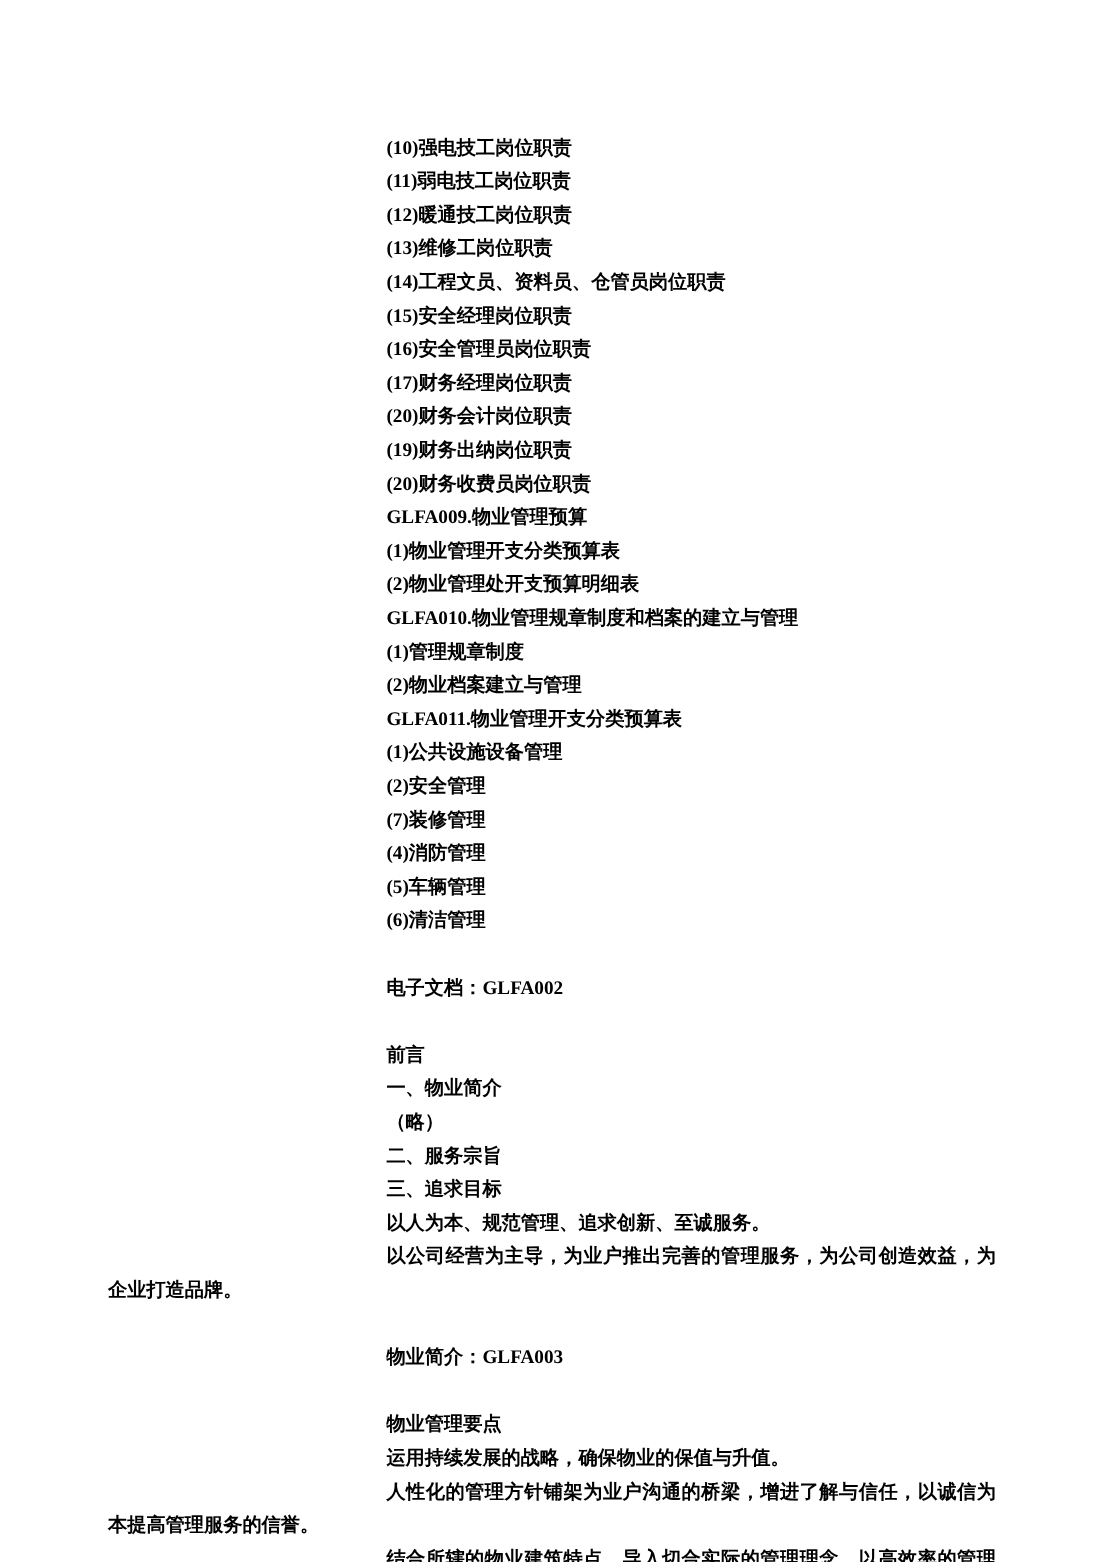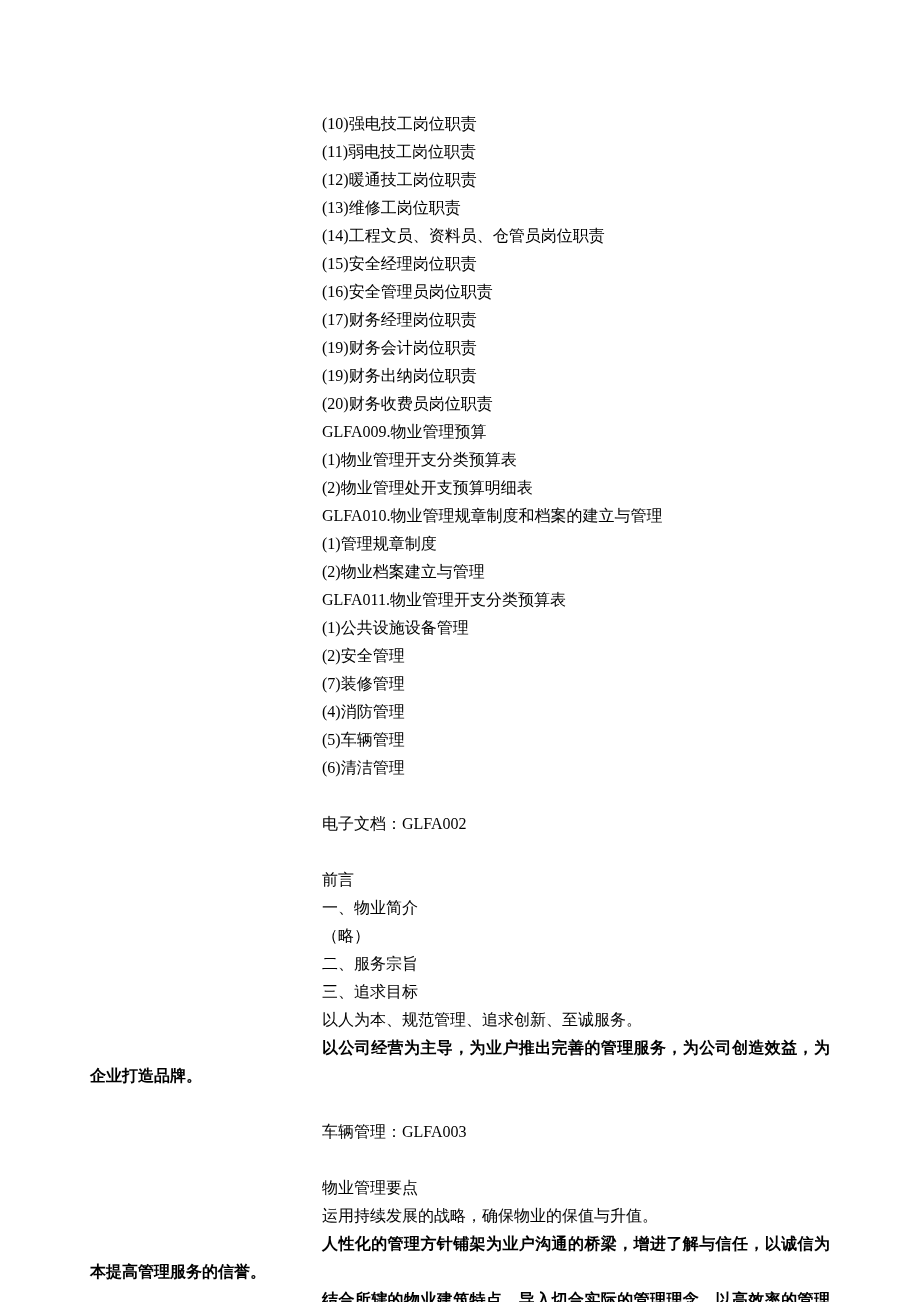--- a/index.html
+++ b/index.html
@@ -11,20 +11,21 @@
     color: #000000;
     width: 920px;
     line-height: 1.75;
   }
   .page {
     padding: 110px 90px 60px 90px;
   }
   .indent-list {
     padding-left: 232px;
     margin: 0;
+    font-weight: bold;
   }
   .body-para {
     margin: 0;
     text-indent: 232px;
     text-align: justify;
     font-weight: bold;
   }
   .blank-line {
     height: 1.75em;
   }
@@ -39,21 +40,21 @@
 
   <div class="indent-list">
     <p class="line">(10)强电技工岗位职责</p>
     <p class="line">(11)弱电技工岗位职责</p>
     <p class="line">(12)暖通技工岗位职责</p>
     <p class="line">(13)维修工岗位职责</p>
     <p class="line">(14)工程文员、资料员、仓管员岗位职责</p>
     <p class="line">(15)安全经理岗位职责</p>
     <p class="line">(16)安全管理员岗位职责</p>
     <p class="line">(17)财务经理岗位职责</p>
-    <p class="line">(19)财务会计岗位职责</p>
+    <p class="line">(20)财务会计岗位职责</p>
     <p class="line">(19)财务出纳岗位职责</p>
     <p class="line">(20)财务收费员岗位职责</p>
   </div>
 
   <div class="indent-list">
     <p class="line">GLFA009.物业管理预算</p>
     <p class="line">(1)物业管理开支分类预算表</p>
     <p class="line">(2)物业管理处开支预算明细表</p>
   </div>
 
@@ -87,21 +88,21 @@
     <p class="line">（略）</p>
     <p class="line">二、服务宗旨</p>
     <p class="line">三、追求目标</p>
     <p class="line">以人为本、规范管理、追求创新、至诚服务。</p>
   </div>
   <p class="body-para">以公司经营为主导，为业户推出完善的管理服务，为公司创造效益，为企业打造品牌。</p>
 
   <div class="blank-line"></div>
 
   <div class="indent-list">
-    <p class="line">车辆管理：GLFA003</p>
+    <p class="line">物业简介：GLFA003</p>
   </div>
 
   <div class="blank-line"></div>
 
   <div class="indent-list">
     <p class="line">物业管理要点</p>
     <p class="line">运用持续发展的战略，确保物业的保值与升值。</p>
   </div>
   <p class="body-para">人性化的管理方针铺架为业户沟通的桥梁，增进了解与信任，以诚信为本提高管理服务的信誉。</p>
   <p class="body-para">结合所辖的物业建筑特点，导入切合实际的管理理念，以高效率的管理降低成本，转变传统思想观念，全心全意为业户服务。</p>

